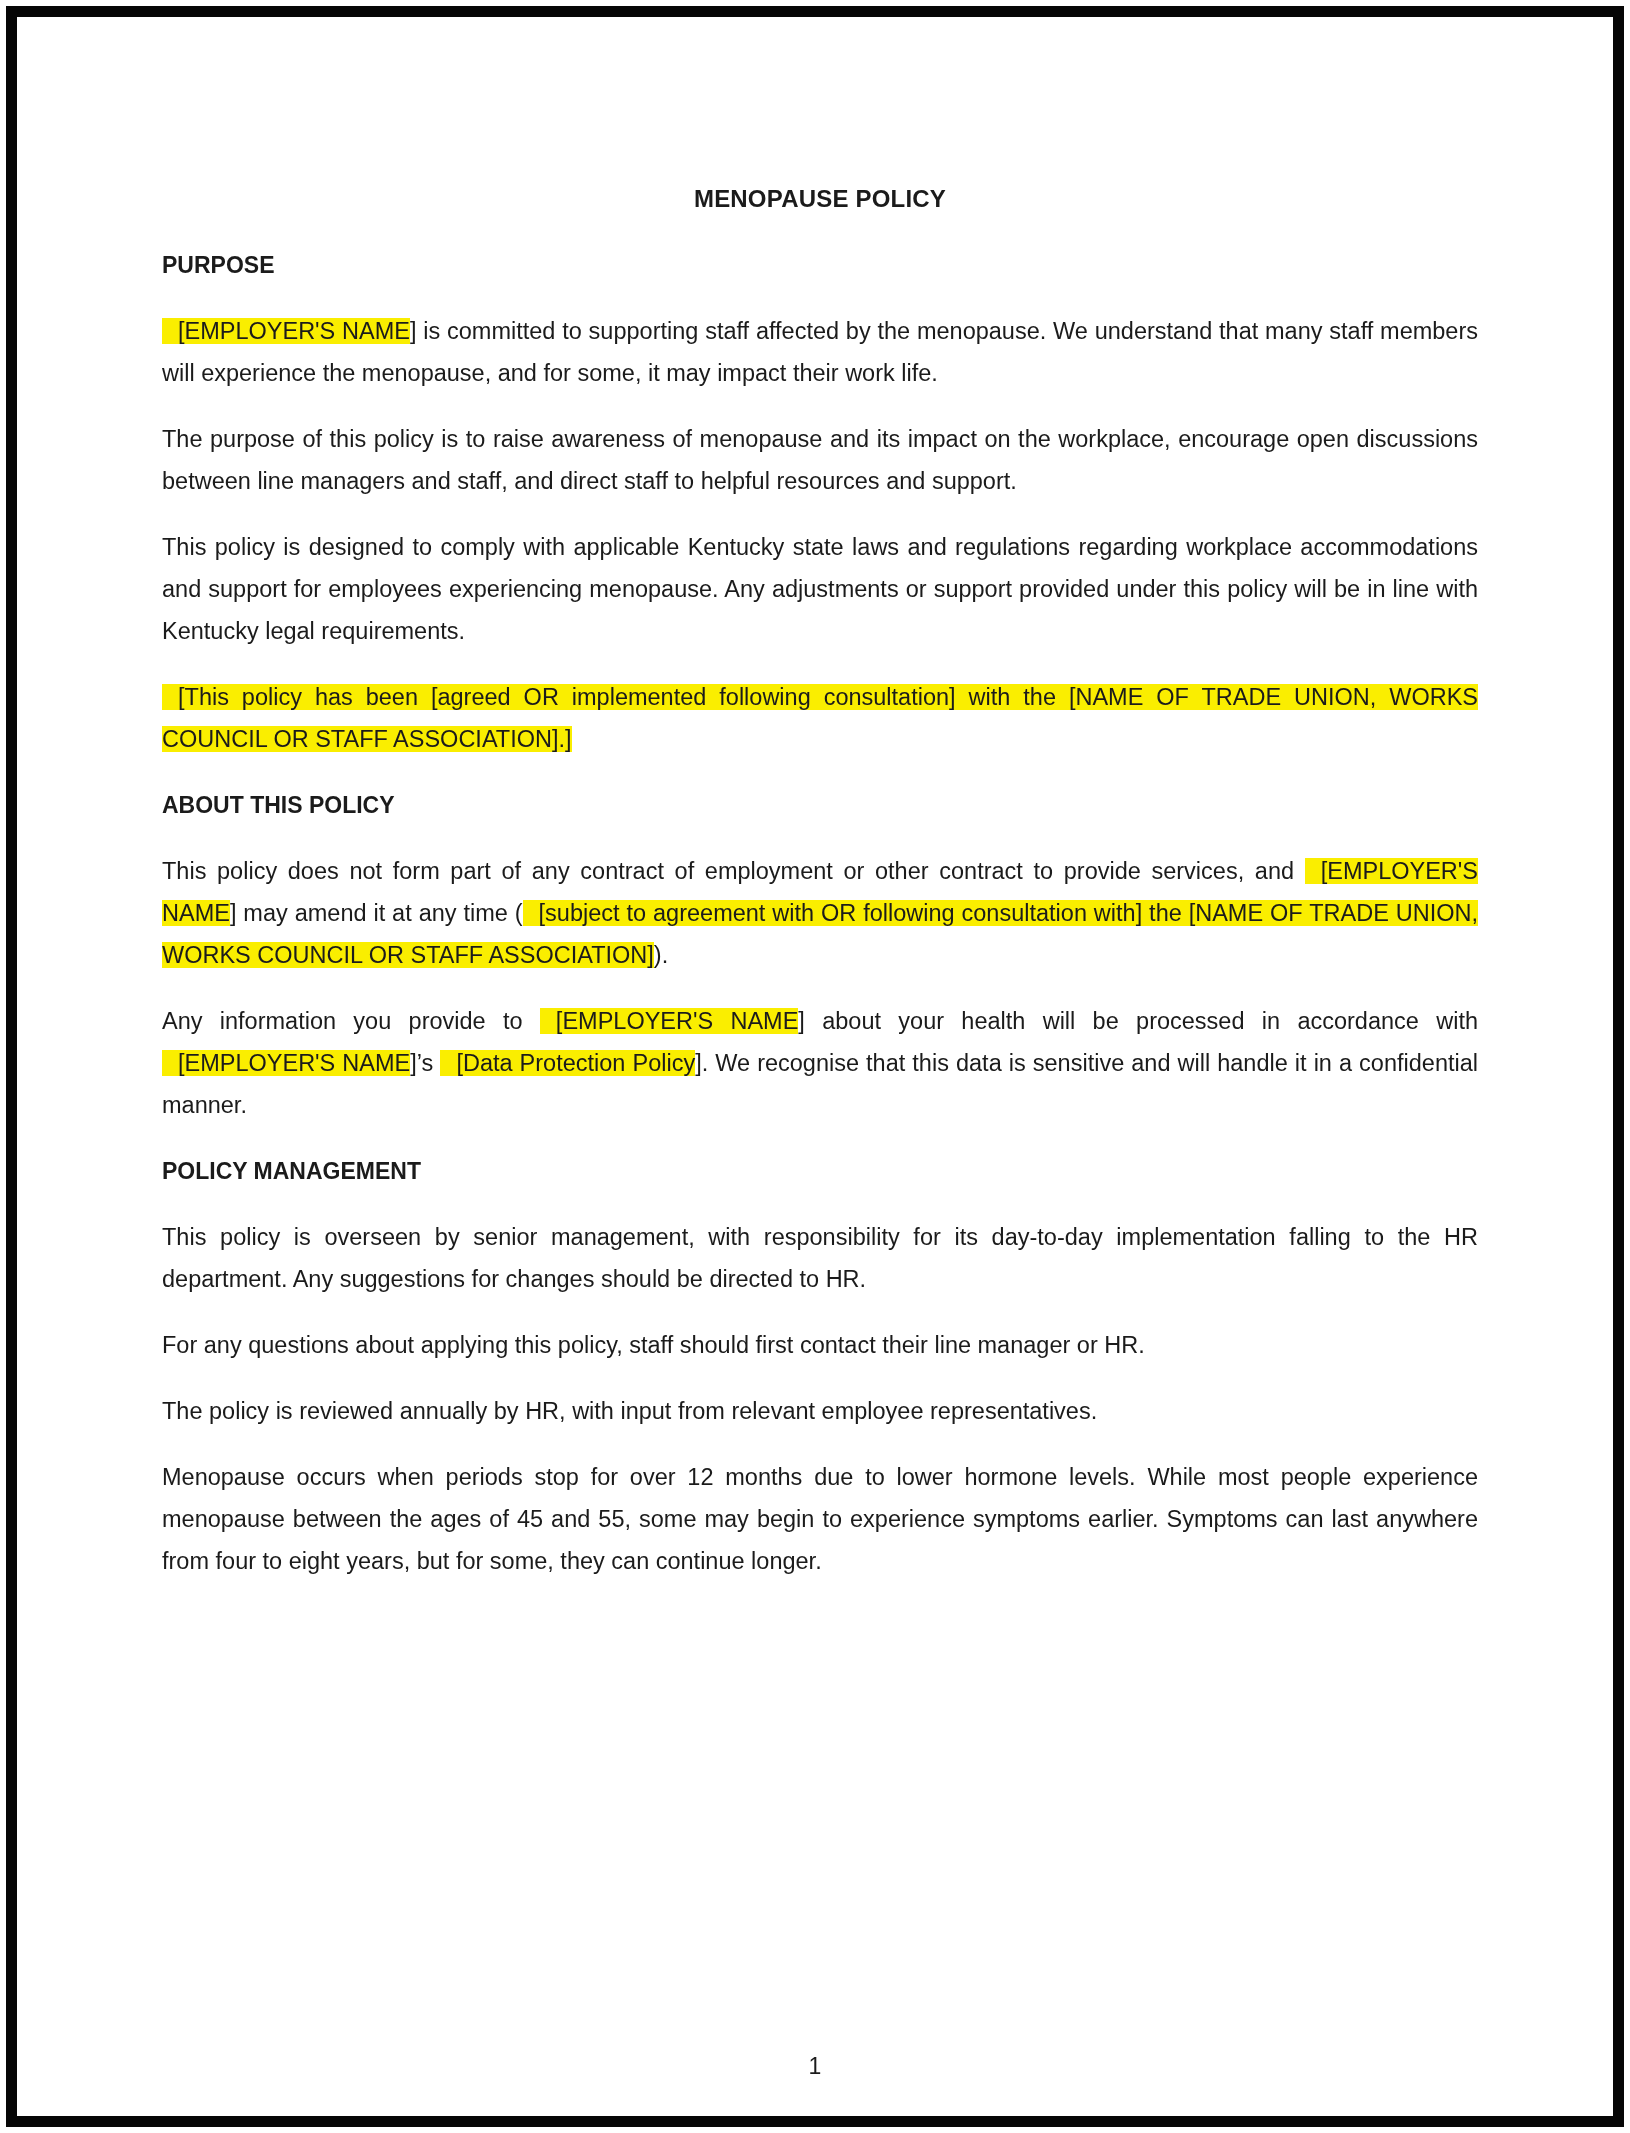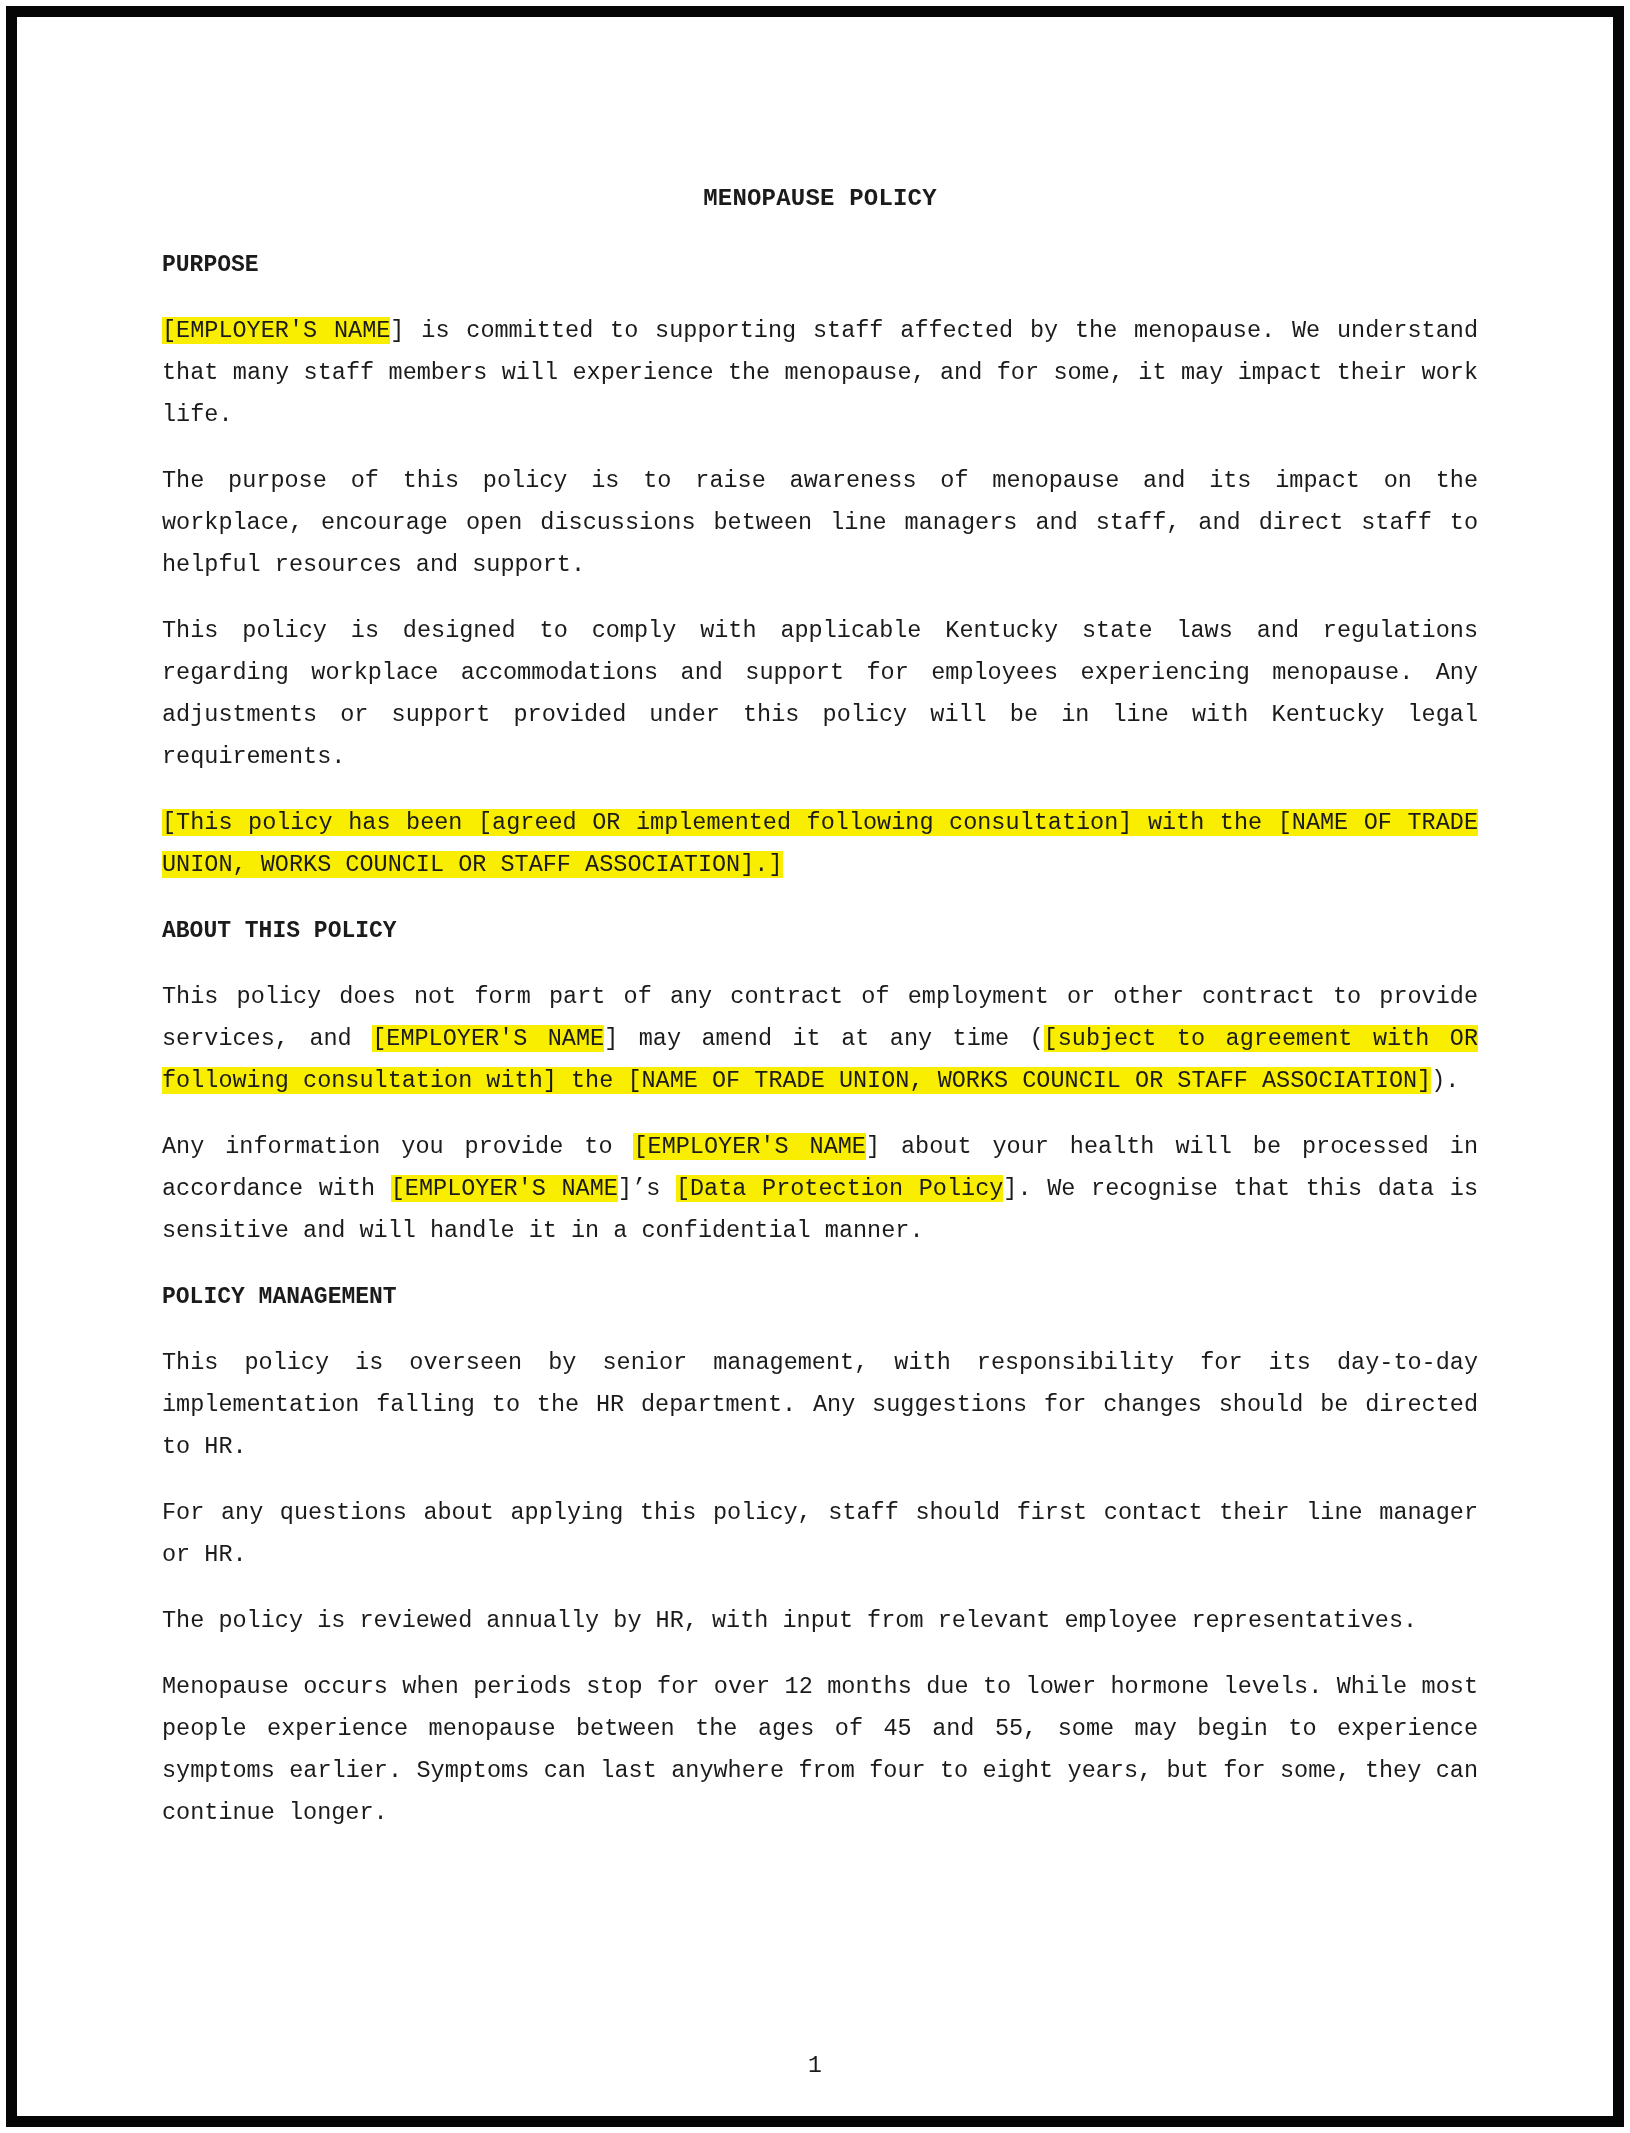--- a/index.html
+++ b/index.html
@@ -7,21 +7,21 @@
     padding: 0;
     background: #ffffff;
   }
   .page {
     position: relative;
     width: 1630px;
     height: 2133px;
     background: #ffffff;
     box-sizing: border-box;
     overflow: hidden;
-    font-family: Liberation Mono, monospace;
+    font-family: Liberation Sans, sans-serif;
     color: #1b1b1b;
   }
   .page-frame {
     position: absolute;
     inset: 6px;
     border: 11px solid #060606;
     pointer-events: none;
   }
   .content {
     position: absolute;
@@ -44,20 +44,21 @@
     margin: 0 0 24px 0;
   }
   .doc-paragraph {
     font-size: 23.5px;
     line-height: 42px;
     margin: 0 0 24px 0;
     text-align: justify;
   }
   .hl {
     background: var(--hl, #faee00);
+    padding-left: 16px;
   }
   .page-number {
     position: absolute;
     bottom: 52px;
     left: 0;
     right: 0;
     text-align: center;
     font-size: 23px;
     line-height: 30px;
   }

